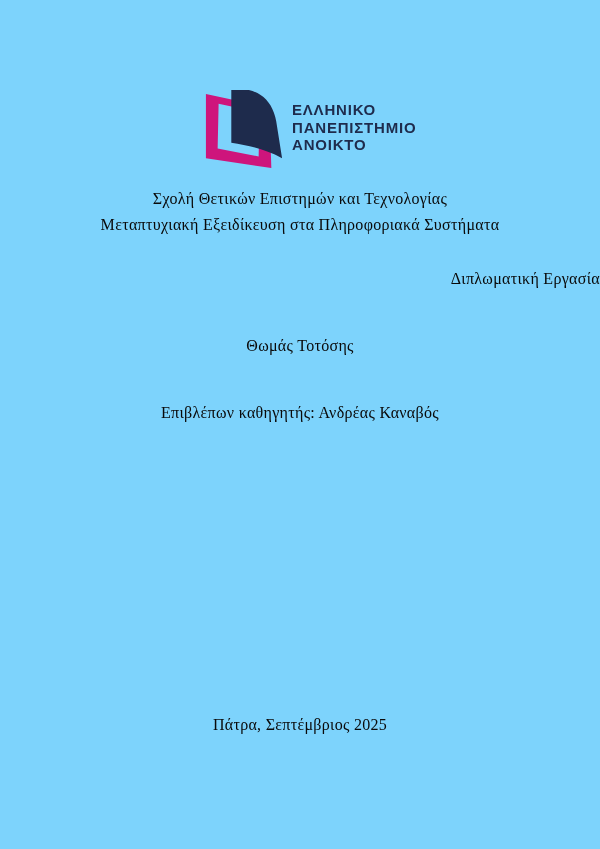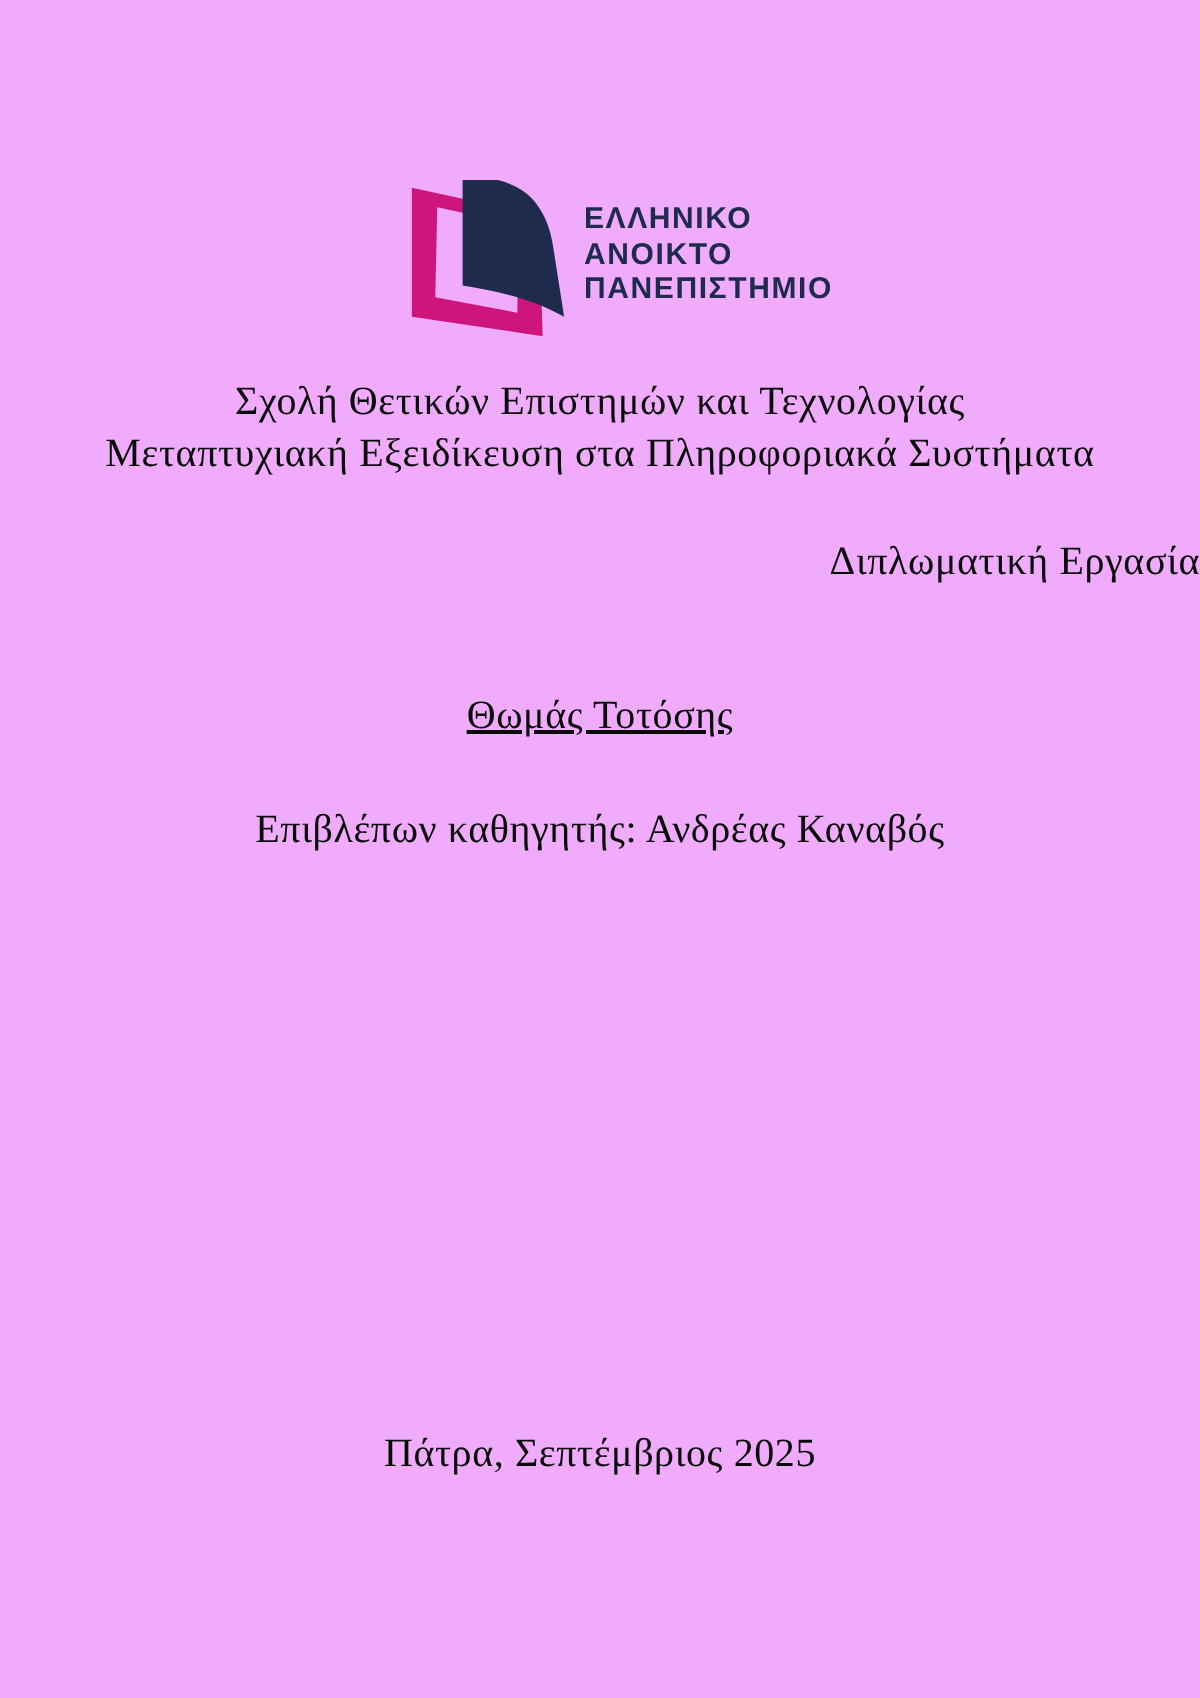--- a/index.html
+++ b/index.html
@@ -5,39 +5,39 @@
   html, body {
     margin: 0;
     padding: 0;
     background: #ffffff;
   }
   .page {
     position: relative;
     width: 600px;
     height: 849px;
     margin: 0 auto;
-    background: #f0abfc;
+    background: #7dd3fc;
     font-family: "Liberation Serif", "DejaVu Serif", serif;
     color: #0a0a0a;
     overflow: hidden;
   }
   .centered-line {
     position: absolute;
     left: 0;
     width: 100%;
     text-align: center;
-    font-size: 20px;
+    font-size: 16px;
     letter-spacing: 0.3px;
     white-space: nowrap;
   }
   .school      { top: 190px; }
   .program     { top: 216px; }
   .thesis-type { top: 270px; text-align: right; }
   .thesis-title{ top: 293px; }
-  .author      { top: 347px; text-decoration: underline; }
+  .author      { top: 337px; }
   .supervisor  { top: 404px; }
   .place-date  { top: 672px; margin-top: 44px; }
 
   .logo {
     position: absolute;
     top: 90px;
     left: 203px;
     display: flex;
     align-items: flex-start;
   }
@@ -65,22 +65,22 @@
 
   <div class="logo">
     <div class="logo-mark">
       <svg viewBox="0 0 82 84" width="82" height="82" xmlns="http://www.w3.org/2000/svg" aria-hidden="true">
         <path fill="#ce157c" fill-rule="evenodd" d="M2,4 L67,18 L69,80 L2,70 Z M15,14 L57,23 L56,68 L14,60 Z"></path>
         <path fill="#1e2b4c" d="M28,0 C38,-3 50,0 58,5 C66,10 72,20 74,32 L80,70 C62,60 45,57 28,54 Z"></path>
       </svg>
     </div>
     <div class="logo-text">
       <div>ΕΛΛΗΝΙΚΟ</div>
+      <div>ΠΑΝΕΠΙΣΤΗΜΙΟ</div>
       <div>ΑΝΟΙΚΤΟ</div>
-      <div>ΠΑΝΕΠΙΣΤΗΜΙΟ</div>
     </div>
   </div>
 
   <div class="centered-line school">Σχολή Θετικών Επιστημών και Τεχνολογίας</div>
 
   <div class="centered-line program">Μεταπτυχιακή Εξειδίκευση στα Πληροφοριακά Συστήματα</div>
 
   <div class="centered-line thesis-type">Διπλωματική Εργασία</div>
 
 

